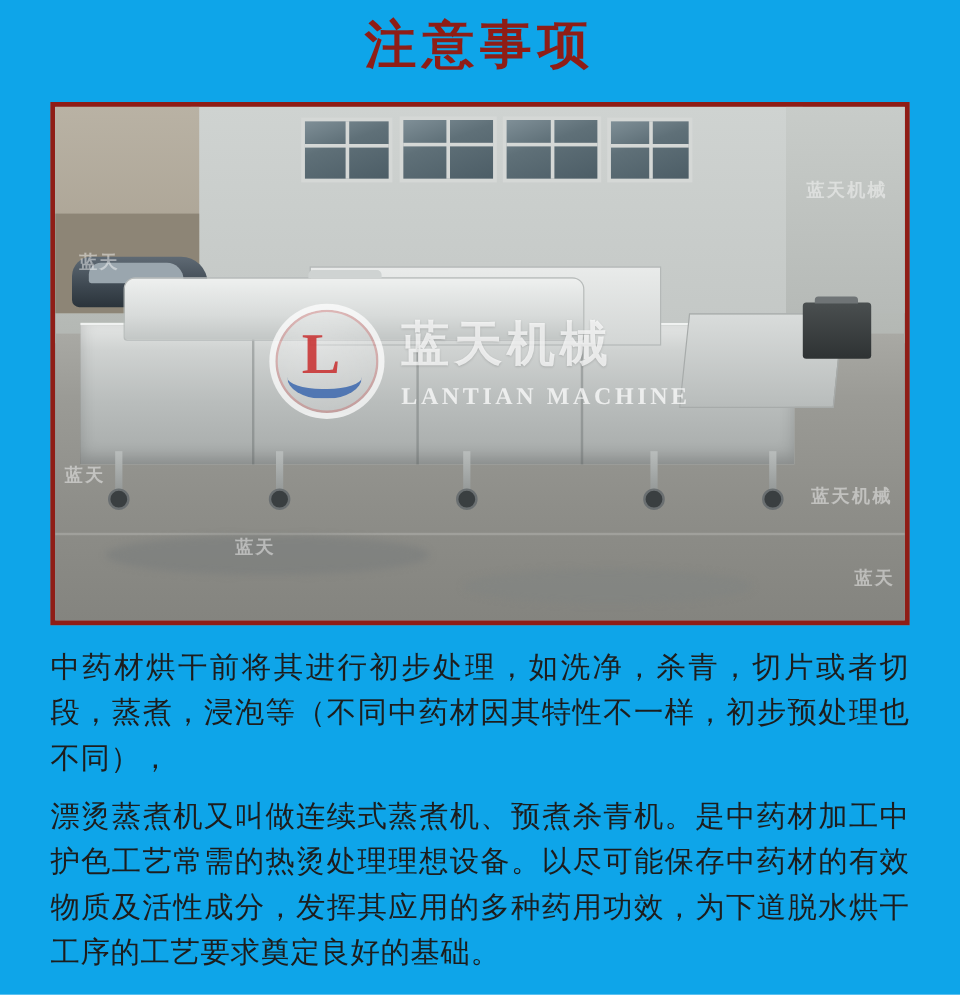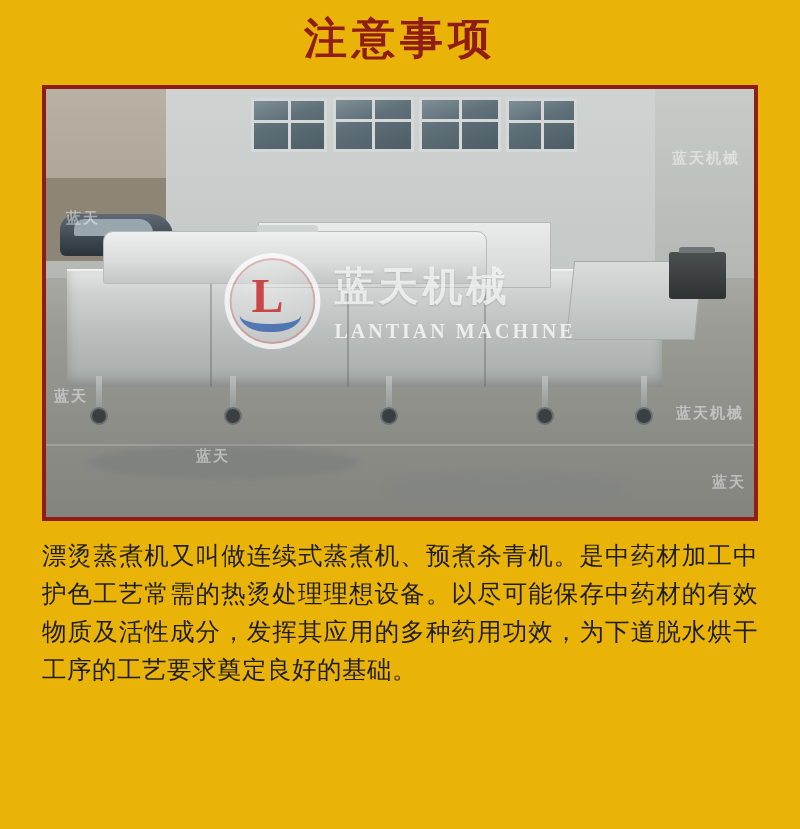--- a/index.html
+++ b/index.html
@@ -10,21 +10,21 @@
     width: 800px;
     height: 829px;
     background: #ffffff;
     font-family: "Liberation Sans", sans-serif;
     overflow: hidden;
   }
   .page {
     position: relative;
     width: 800px;
     height: 829px;
-    background: #eab308;
+    background: #0ea5e9;
   }
 
   
   .header {
     padding-top: 14px;
     text-align: center;
   }
   .title-cn {
     font-family: "DejaVu Sans", sans-serif;
     font-size: 43px;
@@ -372,16 +372,17 @@
         <div class="wm-text">
           <div class="cn">蓝天机械</div>
           <div class="en">LANTIAN  MACHINE</div>
         </div>
       </div>
 
     </div>
   </div>
 
   <div class="text-block">
+    <p class="para p1">中药材烘干前将其进行初步处理，如洗净，杀青，切片或者切段，蒸煮，浸泡等（不同中药材因其特性不一样，初步预处理也不同），</p>
     <p class="para p2">漂烫蒸煮机又叫做连续式蒸煮机、预煮杀青机。是中药材加工中护色工艺常需的热烫处理理想设备。以尽可能保存中药材的有效物质及活性成分，发挥其应用的多种药用功效，为下道脱水烘干工序的工艺要求奠定良好的基础。</p>
   </div>
 
 </div>
 
 </body></html>

